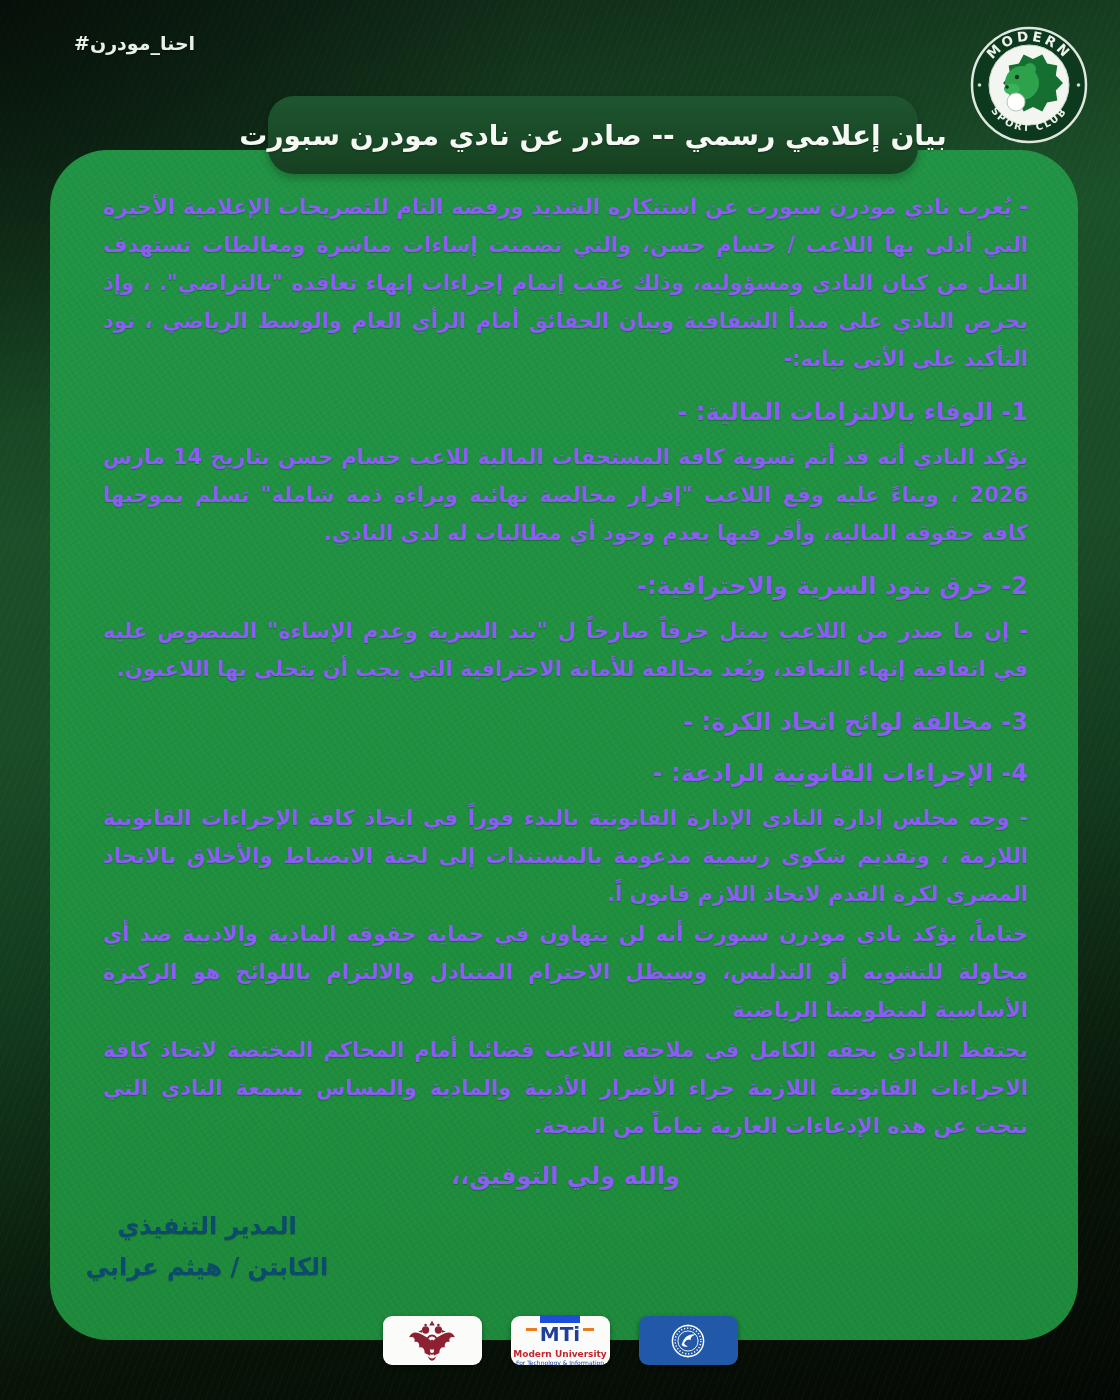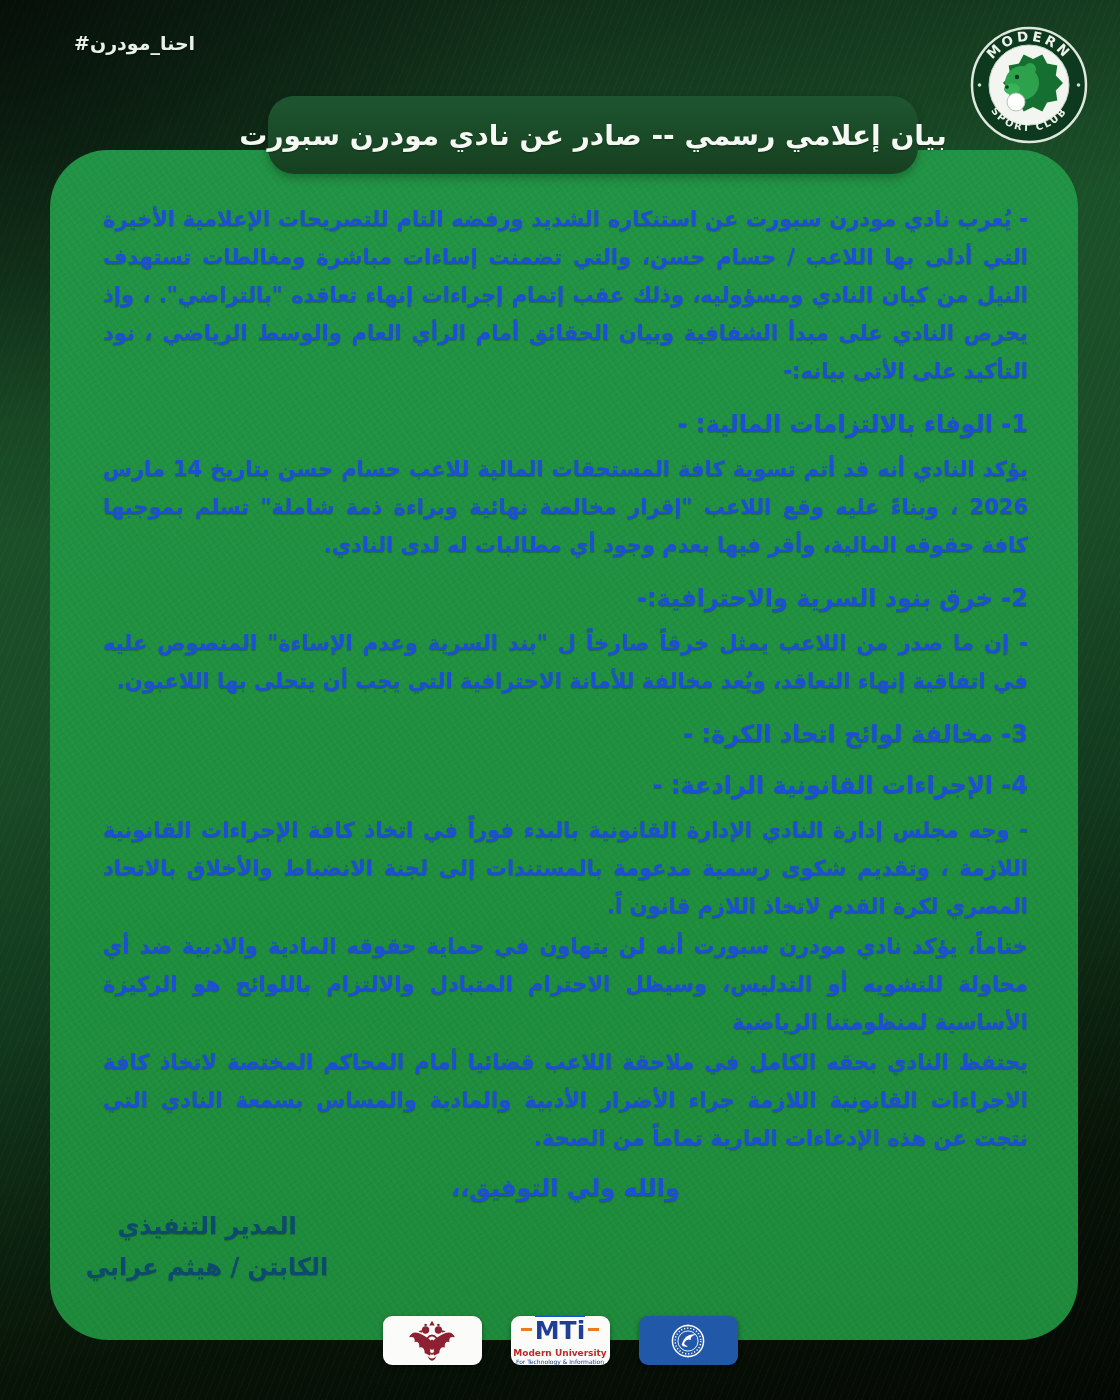--- a/index.html
+++ b/index.html
@@ -29,22 +29,22 @@
   }
   .card{
     position:absolute;left:50px;top:150px;width:1028px;height:1190px;
     border-radius:58px;z-index:1;
     background:
       repeating-linear-gradient(55deg, rgba(255,255,255,.02) 0 2px, rgba(0,0,0,0) 2px 6px),
       repeating-linear-gradient(145deg, rgba(0,0,0,.035) 0 1px, rgba(0,0,0,0) 1px 5px),
       linear-gradient(180deg,#219345 0%,#1e8f3e 60%,#1d8a3b 100%);
   }
   .card-content{
-    position:absolute;left:103px;right:92px;top:200px;z-index:6;
-    direction:rtl;text-align:justify;color:#1d4ed8;
+    position:absolute;left:103px;right:92px;top:188px;z-index:6;
+    direction:rtl;text-align:justify;color:#8b5cf6;
     font-size:21px;line-height:38px;font-weight:bold;
     text-shadow:0 1px 1px rgba(0,0,0,.22);
   }
   .card-content p{margin:0 0 2px 0;}
   .card-content h3{
     font-size:24px;line-height:34px;margin:17px 0 9px 0;text-align:right;
   }
   .blessing{text-align:center;font-size:24px;margin-top:12px;}
   .signature{
     position:absolute;left:72px;top:1206px;width:270px;z-index:7;
@@ -57,21 +57,21 @@
   }
   .logo-box{
     width:99px;height:49px;border-radius:9px;background:#fbfcfa;
     display:flex;align-items:center;justify-content:center;flex-direction:column;
     box-shadow:0 2px 5px rgba(0,0,0,.4);
   }
   .logo-box.blue{background:#2258a8;}
   .mti{display:flex;flex-direction:column;align-items:center;line-height:1;}
   .mti-row{display:flex;align-items:center;gap:3px;}
   .mti-bar{width:11px;height:3px;background:#e87c1e;}
-  .mti-word{color:#203f94;font-size:25px;font-weight:bold;letter-spacing:0;border-top:1px solid #1d4ed8;padding-top:1px;}
+  .mti-word{color:#203f94;font-size:20px;font-weight:bold;letter-spacing:0;border-top:8px solid #1d4ed8;padding-top:1px;}
   .mti-name{color:#c6242b;font-size:9px;font-weight:bold;margin-top:6px;white-space:nowrap;}
   .mti-sub{color:#1c3f93;font-size:6px;margin-top:1px;white-space:nowrap;}
 </style>
 </head>
 <body>
 
 <div class="hashtag">#احنا_مودرن</div>
 
 <div class="club-badge">
   <svg width="118" height="118" viewBox="0 0 118 118">

